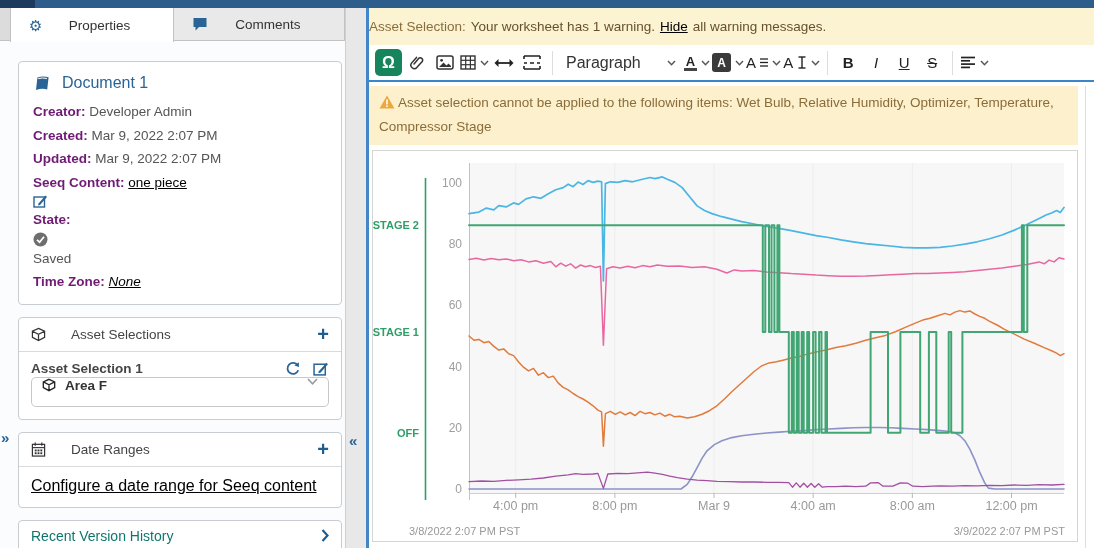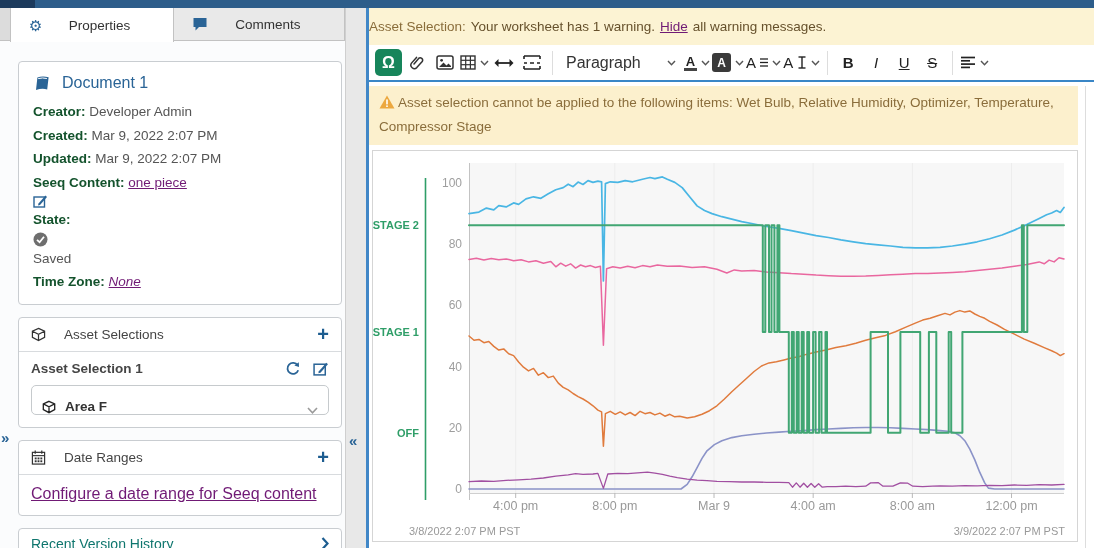--- a/index.html
+++ b/index.html
@@ -20,33 +20,33 @@
   .tab .lbl { flex:1; text-align:center; padding-right:26px; }
   #tab-properties { width:172px; margin-left:10px; background:#fff; border-left:1px solid #c2c2c2;
          height:34px; position:relative; z-index:2; }
   #tab-comments { width:180px; background:#e9e9e9; }
   .gear { color:#2a6496; font-size:15px; line-height:1; }
 
   .card { background:#fff; border:1px solid #c9cdd1; border-radius:4px; margin:0 3px 0 18px; width:324px; }
   #doc-card { margin-top:20px; padding:12px 0 10px 14px; }
   .doc-title { display:flex; align-items:center; gap:10px; color:#2a6496; font-size:16px; margin-bottom:8px; }
   .doc-row { font-size:13.5px; line-height:23.5px; color:#555; white-space:nowrap; }
-  .doc-row b { color:#14532d; }
-  a.lnk { color:#701a75; text-decoration:underline; cursor:pointer; }
+  .doc-row b { color:#701a75; }
+  a.lnk { color:#000000; text-decoration:underline; cursor:pointer; }
   .italic { font-style:italic; }
   .state-icon { display:inline-block; vertical-align:-3px; }
 
   .sec-card { margin-top:12px; }
-  .sec-head { display:flex; align-items:center; gap:18px; padding:9px 12px; border-bottom:1px solid #d8dbde;
+  .sec-head { display:flex; align-items:center; gap:25px; padding:9px 12px; border-bottom:1px solid #d8dbde;
               font-size:13.5px; color:#444; }
   .sec-head .plus { margin-left:auto; color:#1d5d90; font-size:20px; font-weight:bold; line-height:14px; cursor:pointer; }
   .sec-body { padding:9px 12px 12px 12px; }
   .asel-row { display:flex; align-items:center; font-size:13.5px; font-weight:bold; color:#454545; }
   .asel-row .icons { margin-left:auto; display:flex; gap:12px; }
-  .dropdown { margin-top:8px; display:flex; align-items:flex-end; gap:9px; border:1px solid #c6cacd; border-radius:5px;
+  .dropdown { display:flex; align-items:flex-start; gap:9px; border:1px solid #c6cacd; border-radius:5px;
               height:30px; padding:0 10px; font-size:13.5px; font-weight:bold; color:#333; background:#fff; cursor:pointer; }
   .dropdown .chev { margin-left:auto; }
   .cfg-link { display:block; padding:10px 12px 12px 12px; font-size:16px; }
   #vh-card { margin-top:12px; display:flex; align-items:center; padding:7px 12px; cursor:pointer; }
   #vh-card span { color:#0f766e; font-size:14px; }
   #vh-card .chev-r { margin-left:auto; }
 
   
   #splitter { left:345px; top:8px; width:21px; height:540px; background:#e8e8e8; border-left:1px solid #cfcfcf; }
   #collapse-left { position:absolute; left:3px; top:424px; color:#2a6496; font-size:15px; font-weight:bold; cursor:pointer; }

